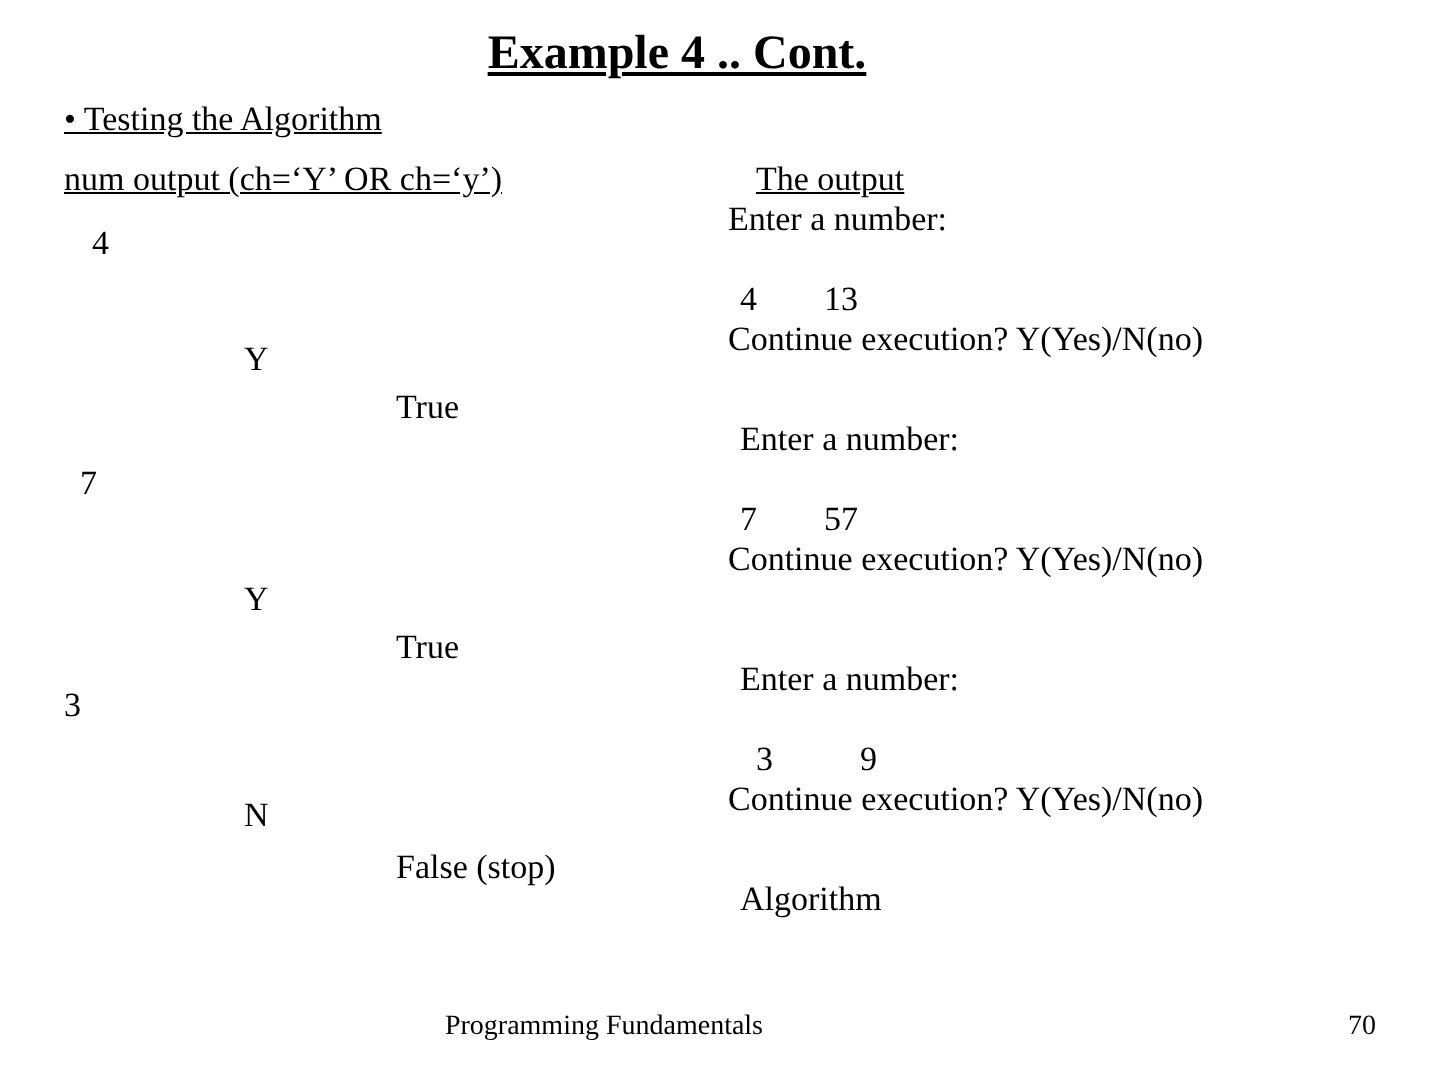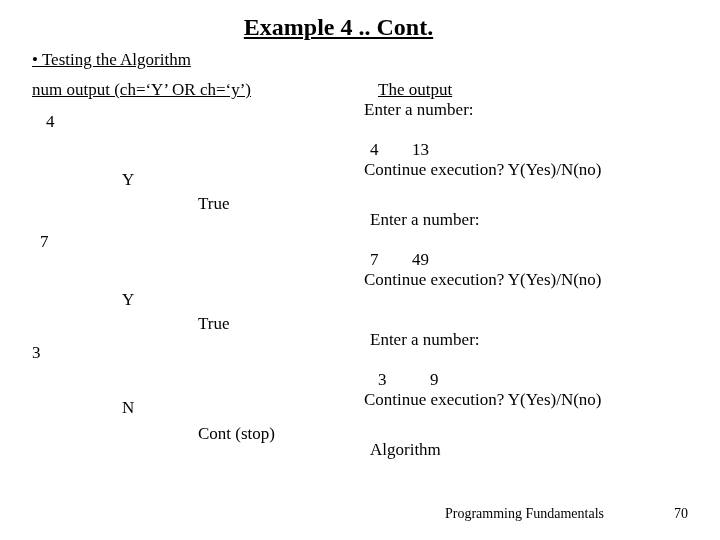--- a/index.html
+++ b/index.html
@@ -44,21 +44,21 @@
     font-size: 17px;
     text-decoration: underline;
     text-align: right;
   }
   .t { position: absolute; font-size: 17px; }
   .footer-center {
     position: absolute;
     bottom: 18px;
     left: 0;
     width: 604px;
-    text-align: right;
+    text-align: center;
     font-size: 14px;
   }
   .pagenum {
     position: absolute;
     bottom: 18px;
     right: 32px;
     font-size: 14px;
   }
 </style>
 </head>
@@ -72,30 +72,30 @@
 <div class="t" style="top:112px; left:46px;">4</div>
 <div class="t" style="top:170px; left:122px;">Y</div>
 <div class="t" style="top:194px; left:198px;">True</div>
 
 <div class="t" style="top:232px; left:40px;">7</div>
 <div class="t" style="top:290px; left:122px;">Y</div>
 <div class="t" style="top:314px; left:198px;">True</div>
 
 <div class="t" style="top:343px; left:32px;">3</div>
 <div class="t" style="top:398px; left:122px;">N</div>
-<div class="t" style="top:424px; left:198px;">Cont (stop)</div>
+<div class="t" style="top:424px; left:198px;">False (stop)</div>
 
 <div class="t" style="top:100px; left:364px;">Enter a number:</div>
 <div class="t" style="top:140px; left:370px;">4</div>
 <div class="t" style="top:140px; left:412px;">13</div>
 <div class="t" style="top:160px; left:364px;">Continue execution? Y(Yes)/N(no)</div>
 
 <div class="t" style="top:210px; left:370px;">Enter a number:</div>
 <div class="t" style="top:250px; left:370px;">7</div>
-<div class="t" style="top:250px; left:412px;">49</div>
+<div class="t" style="top:250px; left:412px;">57</div>
 <div class="t" style="top:270px; left:364px;">Continue execution? Y(Yes)/N(no)</div>
 
 <div class="t" style="top:330px; left:370px;">Enter a number:</div>
 <div class="t" style="top:370px; left:378px;">3</div>
 <div class="t" style="top:370px; left:430px;">9</div>
 <div class="t" style="top:390px; left:364px;">Continue execution? Y(Yes)/N(no)</div>
 
 <div class="t" style="top:440px; left:370px;">Algorithm</div>
 
 <div class="footer-center">Programming Fundamentals</div>

